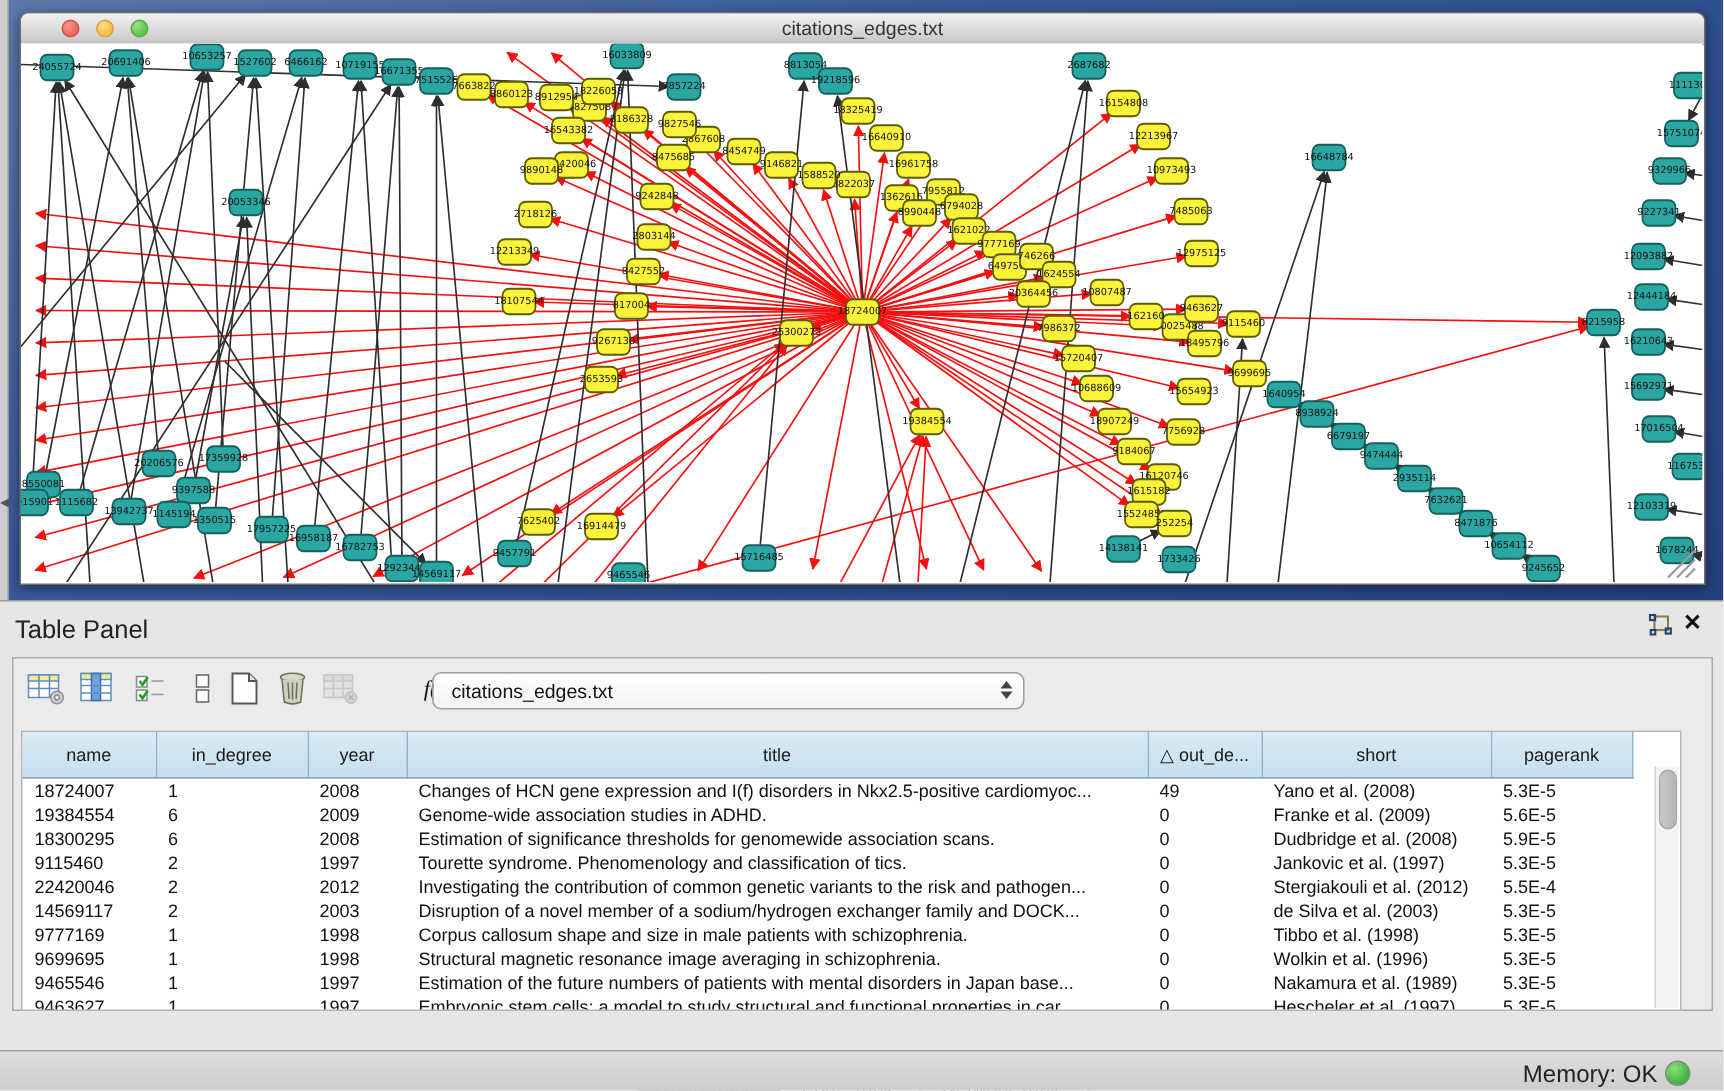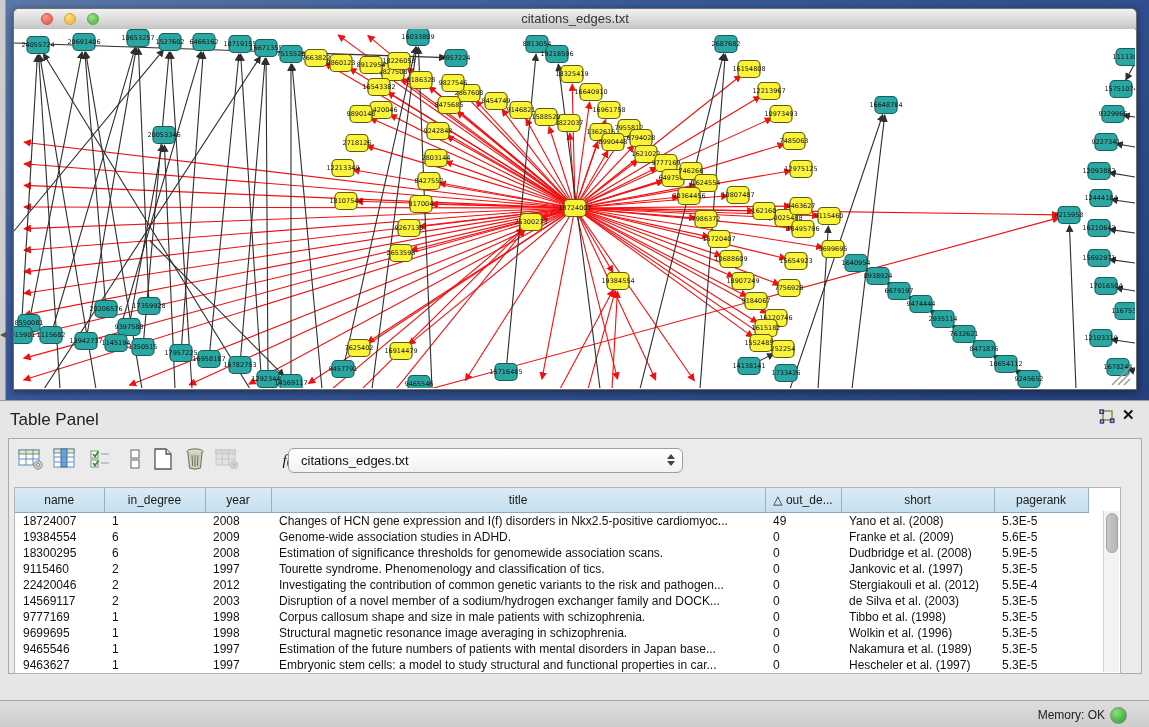--- a/index.html
+++ b/index.html
@@ -35,35 +35,35 @@
   #table-select{position:absolute;left:279px;top:9px;width:395px;height:25px;background:linear-gradient(#ffffff,#f2f2f2);
     border:1px solid #9d9d9d;border-radius:6px;font-size:13px;color:#111;text-align:left;padding:0 24px 0 12px;cursor:pointer;}
   #select-arrows{position:absolute;left:656px;top:13px;width:11px;height:16px;}
   #select-arrows div{width:0;height:0;border-left:4px solid transparent;border-right:4px solid transparent;margin:2px auto;}
   #sel-up{border-bottom:5px solid #444;}
   #sel-down{border-top:5px solid #444;}
 
   #grid{position:absolute;left:5px;top:48px;width:1105px;height:185px;background:#fff;border:1px solid #b5b5b5;overflow:hidden;}
   table{border-collapse:collapse;table-layout:fixed;font-size:12px;color:#111;}
   th{background:linear-gradient(#d9ebf5,#c6dfee);border-right:1px solid #8fb4ca;border-bottom:1px solid #8fa9bb;
-     font-weight:normal;font-size:12px;color:#1a1a1a;height:24px;padding:0 4px;white-space:nowrap;overflow:hidden;cursor:pointer;}
+     font-weight:normal;font-size:12px;color:#1a1a1a;height:30px;padding:0 4px;white-space:nowrap;overflow:hidden;cursor:pointer;}
   td{height:16px;padding:0 0 0 8px;white-space:nowrap;overflow:hidden;text-overflow:ellipsis;cursor:default;}
   #vscroll{position:absolute;right:1px;top:23px;width:15px;height:161px;background:#f3f3f3;border-left:1px solid #d0d0d0;}
   #vthumb{position:absolute;left:2px;top:2px;width:10px;height:38px;background:linear-gradient(90deg,#c9c9c9,#b5b5b5);border-radius:6px;border:1px solid #a5a5a5;}
 
   
   #tab-strip{position:absolute;left:0;top:273px;width:100%;height:26px;}
   #segments{position:absolute;left:50%;transform:translateX(-50%);top:1px;display:flex;border:1px solid #9b9b9b;border-radius:5px;overflow:hidden;background:#fbfbfb;box-shadow:0 1px 0 rgba(255,255,255,.7);}
   .seg{padding:3px 14px;font-size:13px;color:#222;background:linear-gradient(#fdfdfd,#f1f1f1);border-right:1px solid #b5b5b5;cursor:pointer;}
   .seg:last-child{border-right:none;}
   .seg.active{background:linear-gradient(#7a7a7a,#696969);color:#e9e9e9;}
 
   
   #status-bar{position:absolute;left:0;top:700px;width:1149px;height:27px;background:linear-gradient(#dedede,#cccccc);border-top:1px solid #a5a5a5;}
-  #memory-label{position:absolute;right:44px;top:7px;font-size:12px;color:#222;margin-left:20px;}
+  #memory-label{position:absolute;right:44px;top:7px;font-size:16px;color:#222;margin-left:20px;}
   #memory-dot{position:absolute;right:22px;top:6px;width:15px;height:15px;border-radius:50%;
     background:radial-gradient(circle at 35% 30%,#8ee07a,#3cb43c 70%);border:1px solid #888;}
 </style>
 </head>
 <body>
 
 <div id="stage">
 
   <div id="desktop">
     <div id="left-strip">

